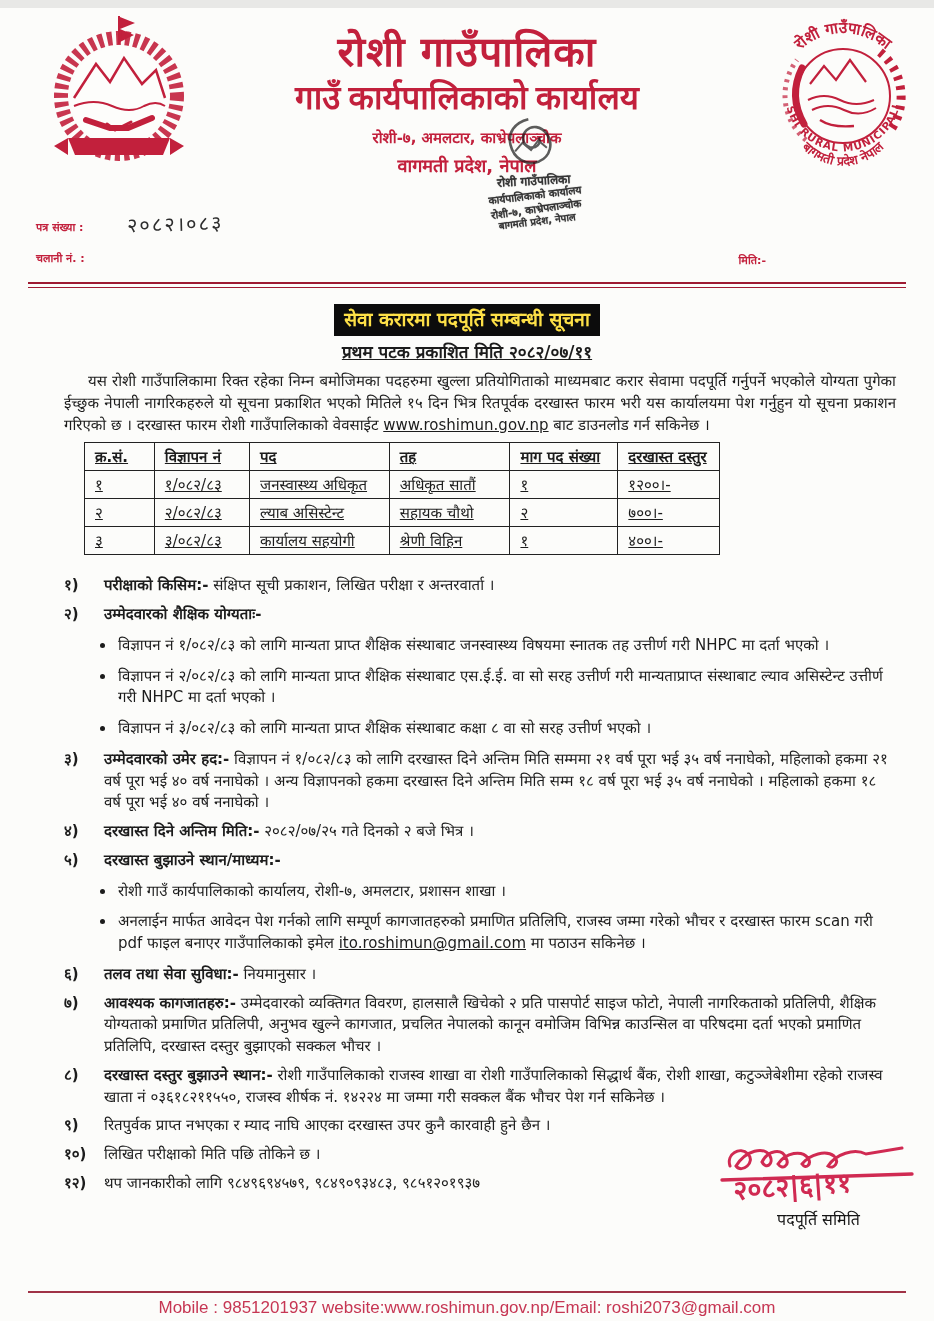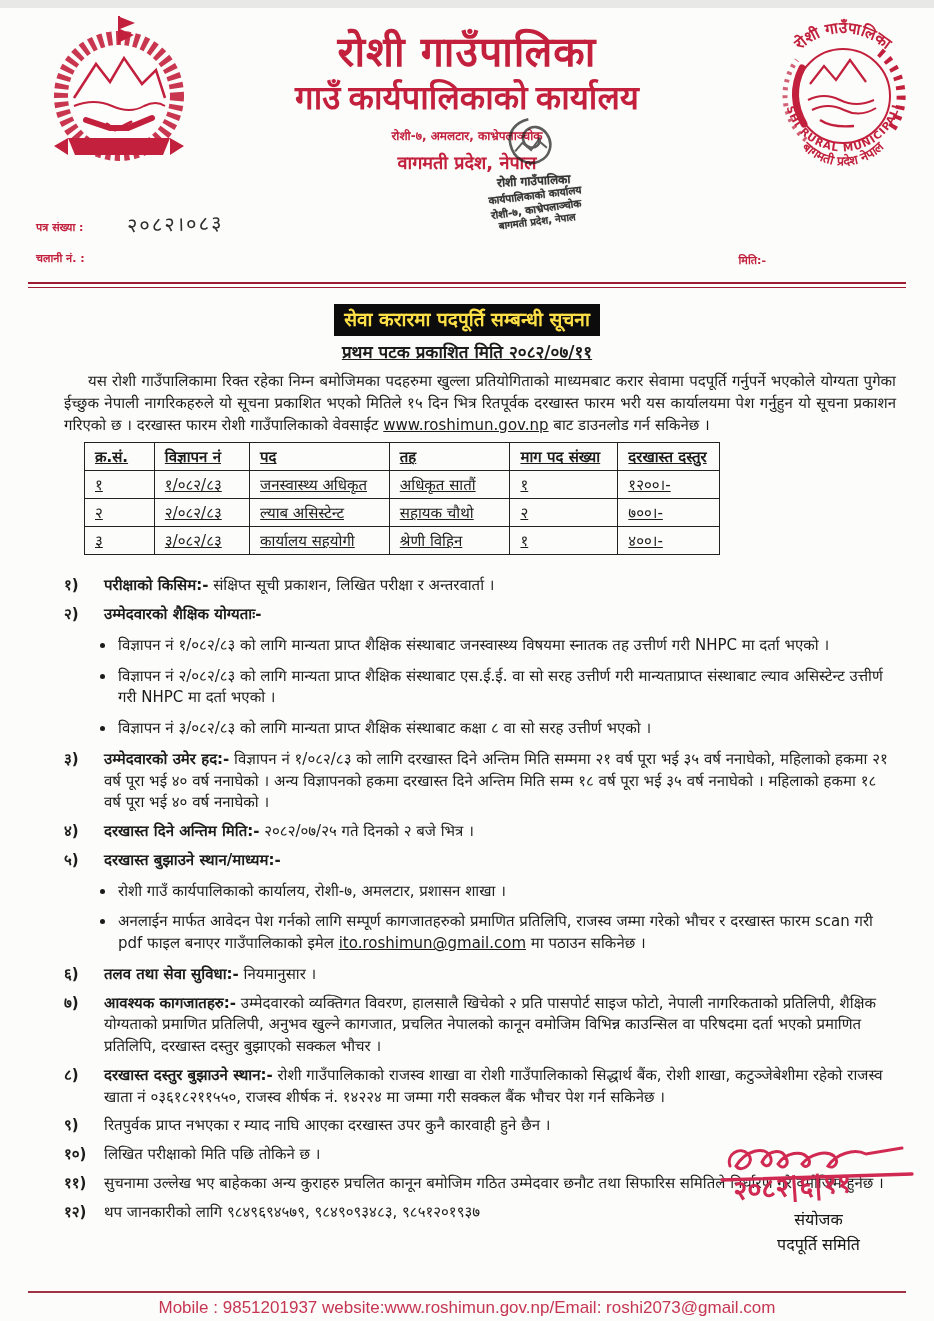--- a/index.html
+++ b/index.html
@@ -11,21 +11,21 @@
   body{font-family:"DejaVu Sans","Liberation Sans",sans-serif; color:var(--ink);}
   .page{position:relative; width:934px; height:1321px; margin:8px auto; background:#fcfcfa; overflow:hidden;}
 
   
   .hdr{position:relative; padding-top:22px; height:188px;}
   .logo-left{position:absolute; left:44px; top:6px;}
   .logo-right{position:absolute; right:10px; top:0;}
   .hdr-center{text-align:center; padding:0 175px; color:var(--accent);}
   .hdr-name{font-size:41px; font-weight:bold; line-height:1.1; letter-spacing:1px;}
   .hdr-office{font-size:33px; font-weight:bold; line-height:1.2; margin-top:4px;font-family:Liberation Serif, serif;}
-  .hdr-addr{font-size:12px; font-weight:bold; margin-top:8px;}
+  .hdr-addr{font-size:15px; font-weight:bold; margin-top:8px;}
   .hdr-prov{font-size:18px; font-weight:bold; margin-top:6px;}
 
   .stamp{position:absolute; left:438px; top:108px; width:190px; text-align:center;
          transform:rotate(-5deg); color:var(--stamp); opacity:.88; z-index:5;
          text-shadow:0 0 1px rgba(0,0,0,.55); pointer-events:none;}
   .stamp-line{font-weight:bold; font-size:10.5px; line-height:1.28; white-space:nowrap;}
   .stamp-line.l1{font-size:12px; transform:rotate(2deg);}
   .stamp-line.l2{transform:rotate(-2deg);}
   .stamp-line.l3{transform:rotate(-3deg);}
   .stamp-line.l4{font-size:10px; transform:rotate(-2deg);}
@@ -261,37 +261,32 @@
       </div>
       <div class="item">
         <div class="item-num">९)</div>
         <div class="item-body">रितपुर्वक प्राप्त नभएका र म्याद नाघि आएका दरखास्त उपर कुनै कारवाही हुने छैन ।</div>
       </div>
       <div class="item">
         <div class="item-num">१०)</div>
         <div class="item-body">लिखित परीक्षाको मिति पछि तोकिने छ ।</div>
       </div>
       <div class="item">
-        <div class="item-num">११)</div>
-        <div class="item-body">सुचनामा उल्लेख भए बाहेकका अन्य कुराहरु प्रचलित कानून बमोजिम गठित उम्मेदवार छनौट तथा सिफारिस समितिले निर्धारण गरे वमोजिम हुनेछ ।</div>
-      </div>
-      <div class="item">
         <div class="item-num">१२)</div>
         <div class="item-body">थप जानकारीको लागि ९८४९६९४५७९, ९८४९०९३४८३, ९८५१२०१९३७</div>
       </div>
     </div>
 
   <div class="sig-block">
     <svg class="sig-svg" width="205" height="78" viewBox="0 0 205 78">
       <g stroke="#d02a52" fill="none" stroke-width="3" stroke-linecap="round">
         <path d="M14 30 C10 18 24 10 32 18 C40 26 26 38 20 30 C30 14 48 10 54 20 C58 28 50 34 46 26 C52 14 66 12 70 22 C74 30 66 34 62 28 C70 16 86 14 92 22 C96 28 90 34 86 28 C94 18 110 14 118 20 C124 26 118 34 112 30 C120 18 138 12 150 18 L186 12"></path>
         <path d="M6 44 L196 38" stroke-width="3.4"></path>
       </g>
       <text x="18" y="64" fill="#d02a52" font-size="27" font-weight="bold" transform="rotate(-4 18 64)">२०८२|६|११</text>
     </svg>
-    <div class="sig-role">संयोजक</div>
     <div class="sig-role">पदपूर्ति समिति</div>
   </div>
 
   <div class="footer-line"></div>
   <div class="footer-text">Mobile : 9851201937 website:www.roshimun.gov.np/Email: roshi2073@gmail.com</div>
 
 </div>
 
 </body></html>

